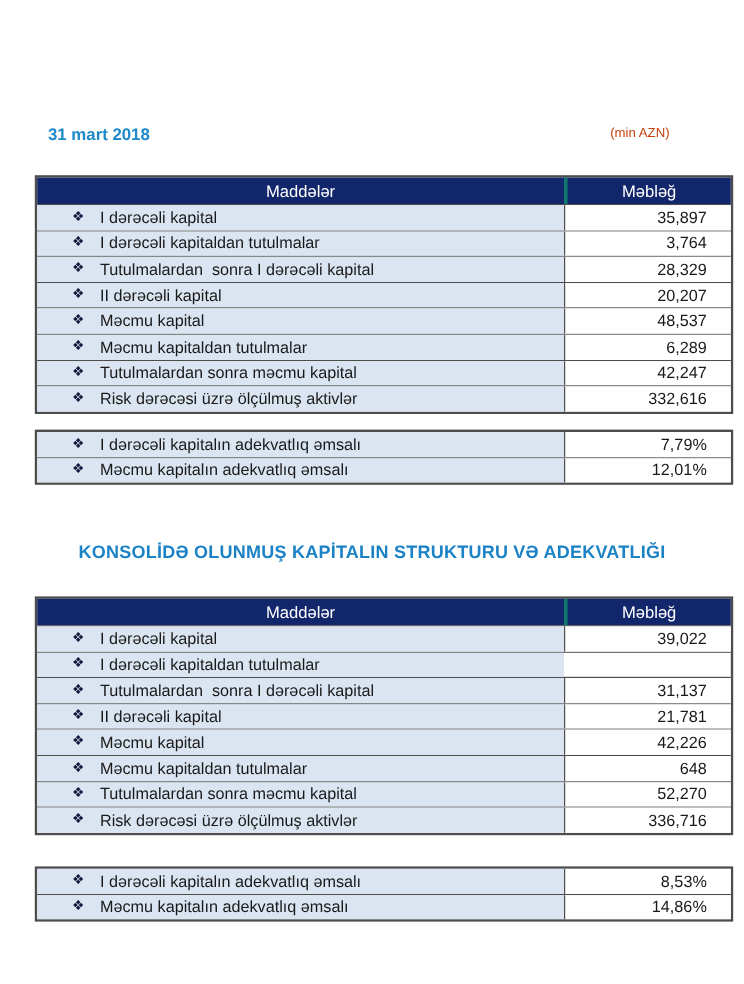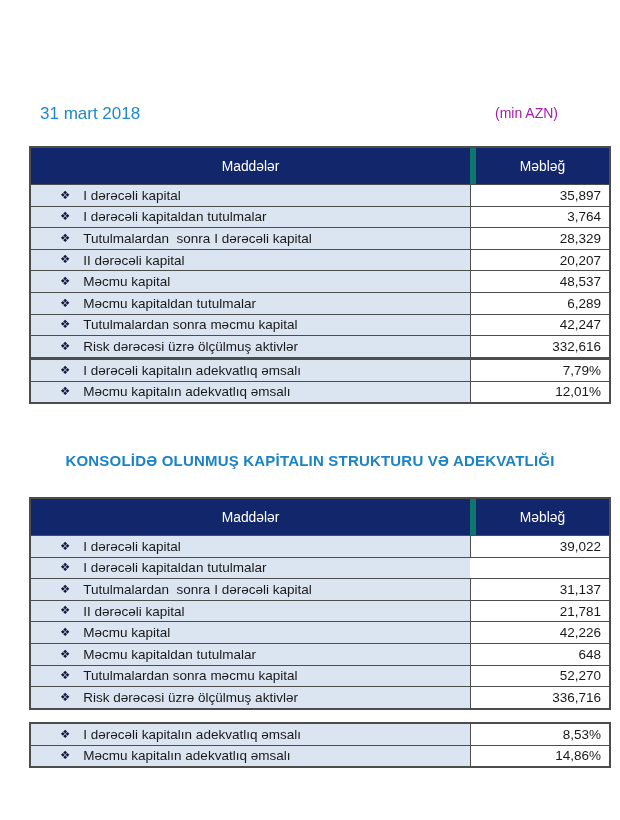--- a/index.html
+++ b/index.html
@@ -2,35 +2,35 @@
 <html><head>
 <meta charset="utf-8">
 <style>
   html,body{margin:0;padding:0;background:#fff;}
   .page{position:relative;width:620px;height:820px;background:#ffffff;
         font-family:"Liberation Sans",sans-serif;overflow:hidden;}
   .title{position:absolute;left:0;width:620px;text-align:center;font-weight:bold;
          color:#1b82c6;letter-spacing:.2px;}
   .t1{top:37px;font-size:17px;}
   .t2{top:452px;font-size:15px;}
-  .meta-date{position:absolute;left:40px;top:104px;color:#1e88c9;font-weight:normal;font-size:17px;}
-  .meta-unit{position:absolute;right:62px;top:105px;color:#a21caf;font-size:14px;}
+  .meta-date{position:absolute;left:40px;top:104px;color:#1e88c9;font-weight:bold;font-size:14px;}
+  .meta-unit{position:absolute;right:62px;top:105px;color:#c2410c;font-size:11px;}
 
   .tbl{position:absolute;left:29px;width:582px;border:2px solid #4d4d4d;box-sizing:border-box;background:#fff;}
-  .thead{display:flex;height:36px;background:#12266b;color:#ffffff;font-size:13.8px;}
+  .thead{display:flex;height:22px;background:#12266b;color:#ffffff;font-size:13.8px;}
   .hc{display:flex;align-items:center;justify-content:center;box-sizing:border-box;}
   .hc.item{flex:0 0 439px;}
-  .hc.amt{flex:1;border-left:6px solid #0f766e;}
+  .hc.amt{flex:1;border-left:3px solid #0f766e;}
 
   .trow{display:flex;height:20.6px;border-top:1px solid #4d4d4d;}
   .ratio .trow{height:20.5px;}
   .ratio .trow:first-child{border-top:0;}
   .tc{box-sizing:border-box;display:flex;align-items:center;font-size:13.5px;color:#191919;}
   .tc.item{flex:0 0 439px;background:#dbe5f1;padding-left:29px;}
-  .tc.amt{flex:1;background:#ffffff;justify-content:flex-end;padding-right:8px;border-left:1px solid #4d4d4d;}
+  .tc.amt{flex:1;background:#ffffff;justify-content:flex-end;padding-right:20px;border-left:1px solid #4d4d4d;}
   .blt{color:#16163f;font-size:11.5px;margin-right:13px;line-height:1;}
   .lbl{white-space:pre;}
 </style>
 </head>
 <body>
 
 <div class="page">
 
   <span class="meta-date">31 mart 2018</span>
   <span class="meta-unit">(min AZN)</span>

